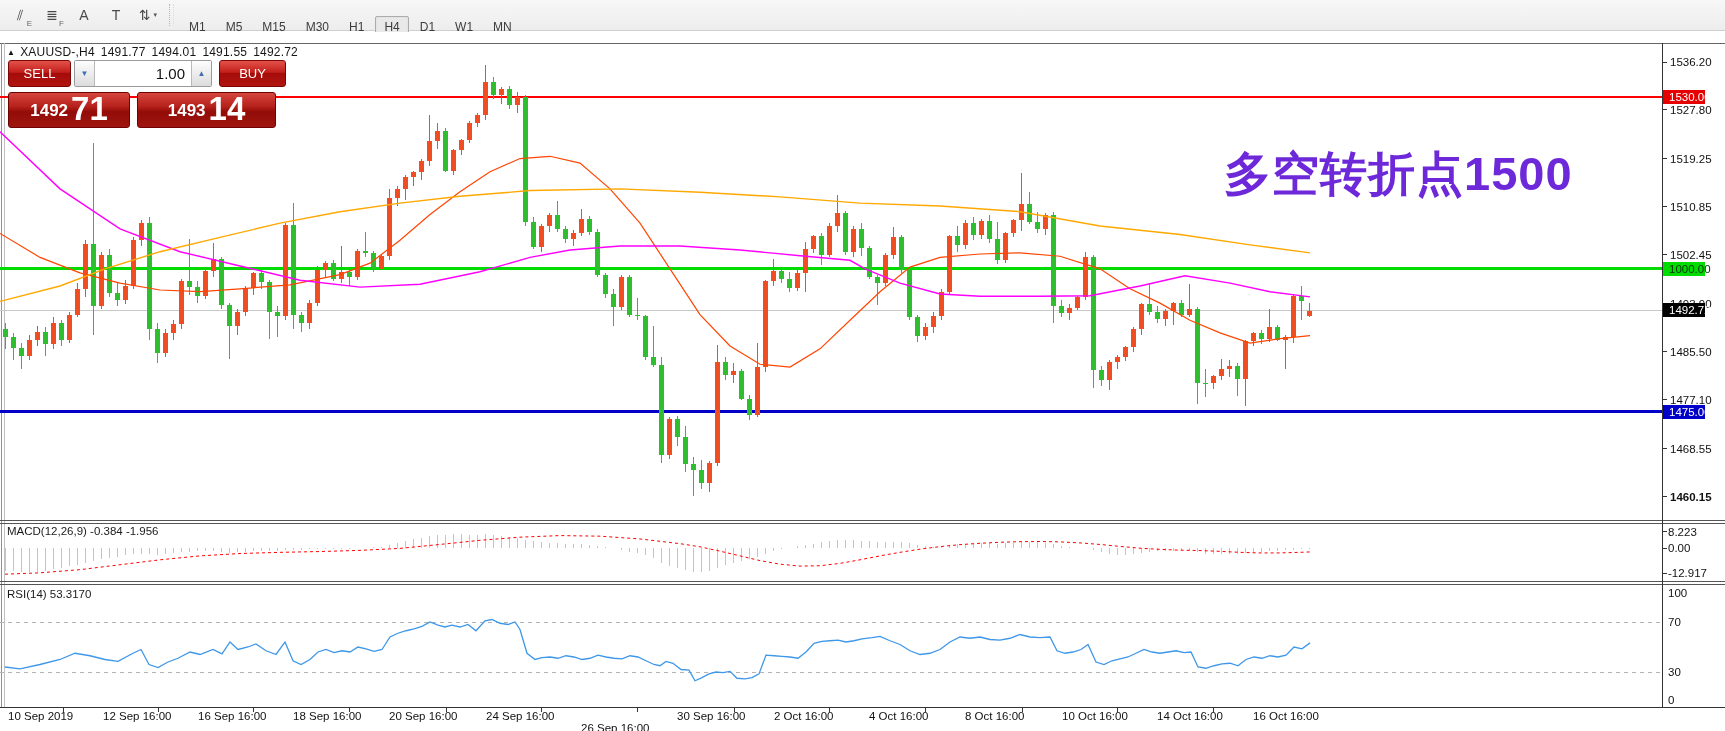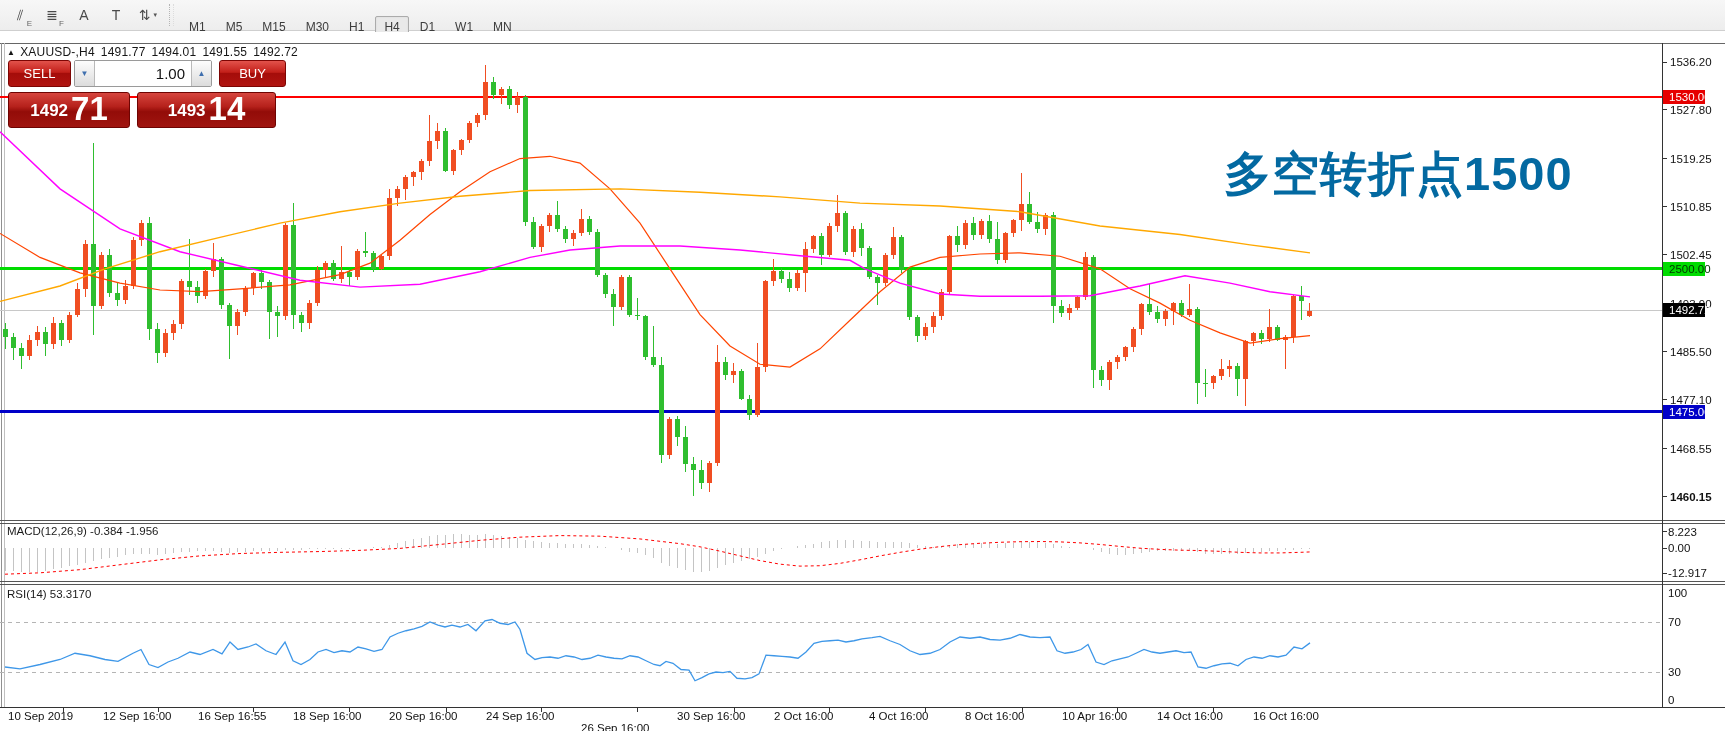--- a/index.html
+++ b/index.html
@@ -48,21 +48,21 @@
                 font-size:15px; color:#111; font-family:inherit; }
   .tiles { display:flex; margin-top:5px; }
   .tile { height:36px; border:1px solid #6e0402; border-radius:3px; color:#fff;
           background:linear-gradient(#d6453e 0%,#b5211b 40%,#930c08 55%,#a01510 100%);
           display:flex; align-items:flex-end; justify-content:center; padding-bottom:1px; }
   .tile.sell { width:122px; } .tile.buy { width:139px; margin-left:7px; }
   .tile .small { font-size:17px; font-weight:bold; margin-right:3px; line-height:30px; }
   .tile .big   { font-size:33px; font-weight:bold; line-height:34px; }
 
   
-  .annotation { position:absolute; left:1224px; top:111px; color:#0369a1; font-size:47px;
+  .annotation { position:absolute; left:1224px; top:111px; color:#6d28d9; font-size:47px;
                 font-weight:bold; white-space:nowrap; letter-spacing:1px; }
 
   
   .ind-label { position:absolute; font-size:11.5px; color:#1a1a1a; white-space:nowrap; }
 
   
   .price-tick { position:absolute; left:1670px; width:52px; font-size:11.5px; color:#111;
                 transform:translateY(-6px); }
   .line-label { position:absolute; left:1663px; width:42px; height:14px; font-size:11.5px;
                 display:flex; align-items:center; padding-left:6px; transform:translateY(-7px); }
@@ -693,41 +693,41 @@
         <div class="price-tick" style="top: 77.9976px;">1527.80</div>
         <div class="price-tick" style="top: 126.852px;">1519.25</div>
         <div class="price-tick" style="top: 174.85px;">1510.85</div>
         <div class="price-tick" style="top: 222.847px;">1502.45</div>
         <div class="price-tick" style="top: 271.702px;">1493.90</div>
         <div class="price-tick" style="top: 319.7px;">1485.50</div>
         <div class="price-tick" style="top: 367.697px;">1477.10</div>
         <div class="price-tick" style="top: 416.552px;">1468.55</div>
         <div class="price-tick" style="top: 464.55px; font-weight: bold;">1460.15</div>
         <div class="line-label" style="top: 65.4268px; background: rgb(230, 0, 0); color: rgb(255, 255, 255);">1530.00</div>
-        <div class="line-label" style="top: 236.847px; background: rgb(0, 220, 0); color: rgb(0, 51, 0);">2500.00</div>
+        <div class="line-label" style="top: 236.847px; background: rgb(0, 220, 0); color: rgb(0, 51, 0);">1000.00</div>
         <div class="line-label" style="top: 379.697px; background: rgb(0, 0, 200); color: rgb(255, 255, 255);">1475.00</div>
         <div class="line-label" style="top: 278.445px; background: rgb(0, 0, 0); color: rgb(255, 255, 255); z-index: 5;">1492.72</div>
         <div class="scale-label" style="top: 499.801px;">8.223</div>
         <div class="scale-label" style="top: 516px;">0.00</div>
         <div class="scale-label" style="top: 541.446px;">-12.917</div>
         <div class="scale-label" style="top: 561px;">100</div>
         <div class="scale-label" style="top: 590px;">70</div>
         <div class="scale-label" style="top: 640px;">30</div>
         <div class="scale-label" style="top: 668px;">0</div>
       </div>
     <div id="time-axis">
         <div class="time-label" style="left: 8px;">10 Sep 2019</div>
         <div class="time-label" style="left: 103px;">12 Sep 16:00</div>
-        <div class="time-label" style="left: 198px;">16 Sep 16:55</div>
+        <div class="time-label" style="left: 198px;">16 Sep 16:00</div>
         <div class="time-label" style="left: 293px;">18 Sep 16:00</div>
         <div class="time-label" style="left: 389px;">20 Sep 16:00</div>
         <div class="time-label" style="left: 486px;">24 Sep 16:00</div>
         <div class="time-label" style="left: 581px; margin-top: 12px;">26 Sep 16:00</div>
         <div class="time-label" style="left: 677px;">30 Sep 16:00</div>
         <div class="time-label" style="left: 774px;">2 Oct 16:00</div>
         <div class="time-label" style="left: 869px;">4 Oct 16:00</div>
         <div class="time-label" style="left: 965px;">8 Oct 16:00</div>
-        <div class="time-label" style="left: 1062px;">10 Apr 16:00</div>
+        <div class="time-label" style="left: 1062px;">10 Oct 16:00</div>
         <div class="time-label" style="left: 1157px;">14 Oct 16:00</div>
         <div class="time-label" style="left: 1253px;">16 Oct 16:00</div>
       </div>
   </div>
 </div>
 
 </body></html>

